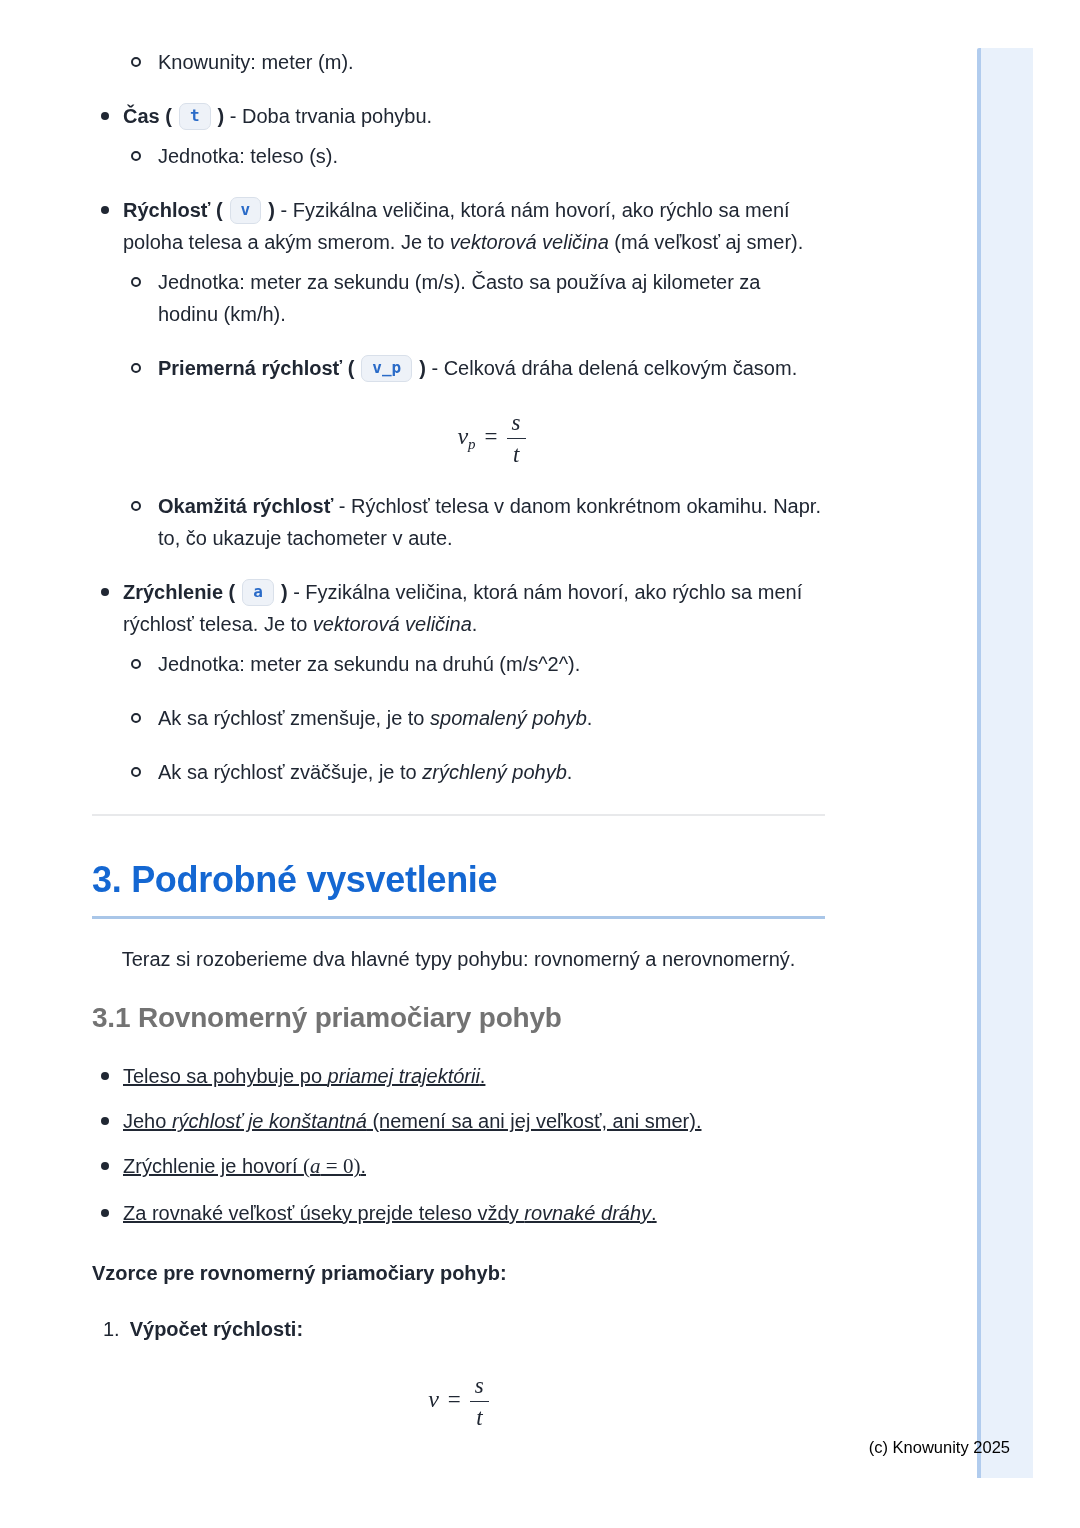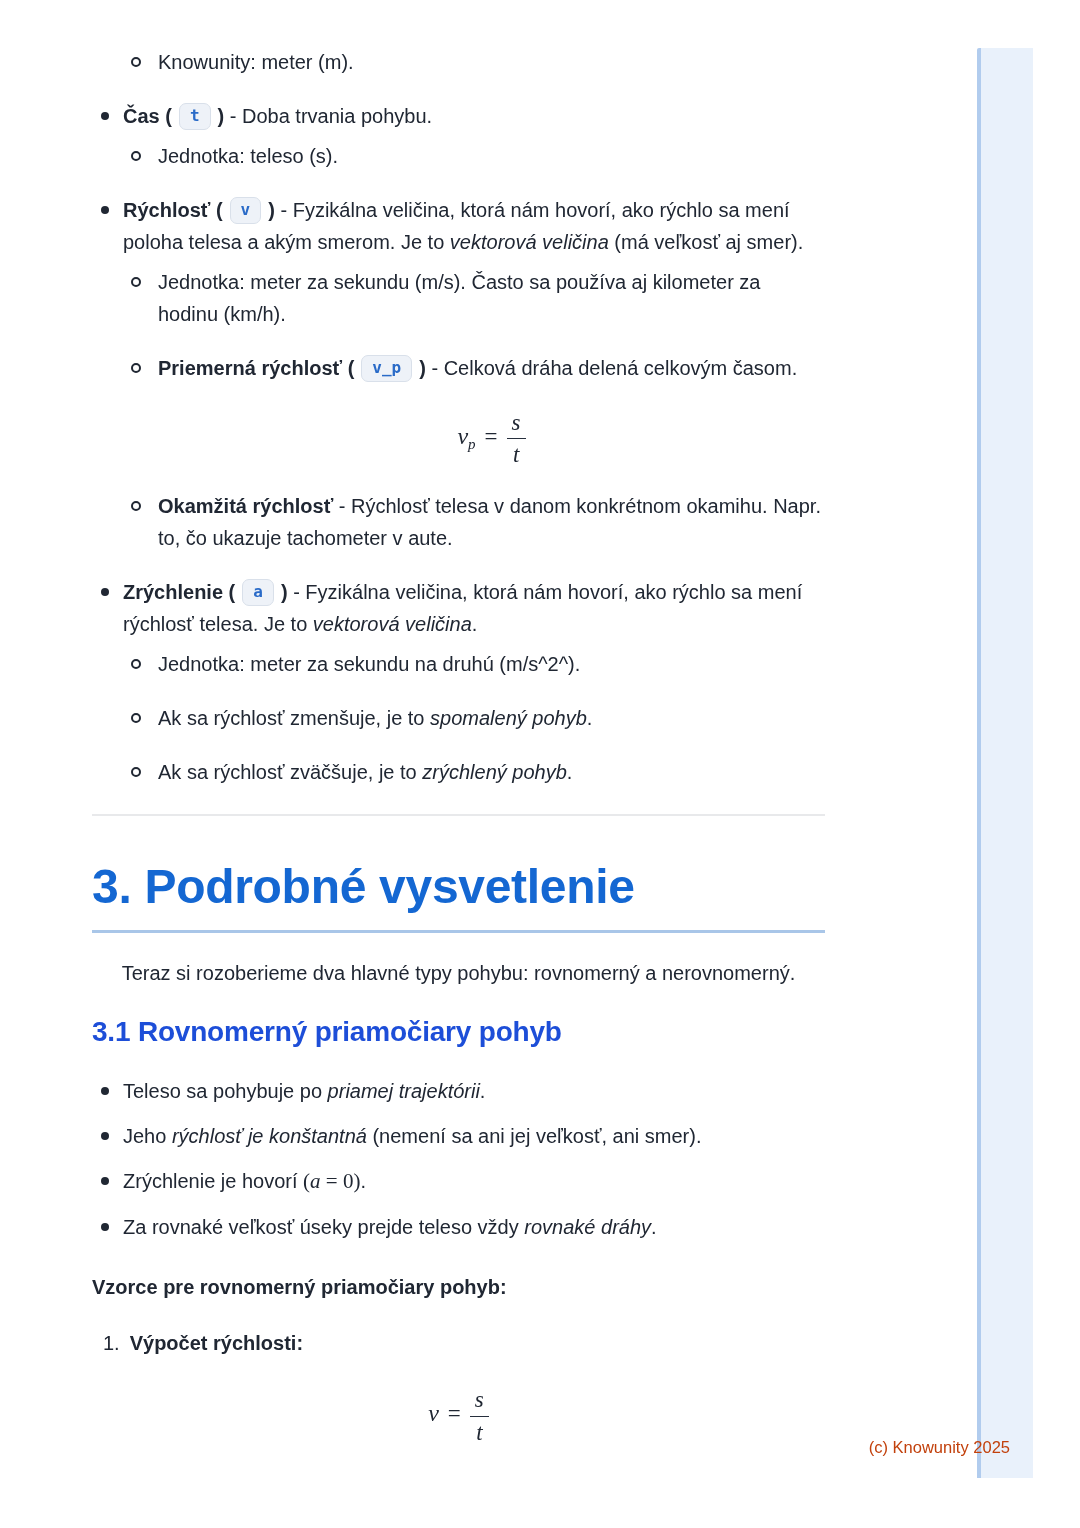--- a/index.html
+++ b/index.html
@@ -88,44 +88,44 @@
   }
   .frac .fnum { display: block; border-bottom: 1.5px solid #272f3d; padding: 0 5px 3px; }
   .frac .fden { display: block; padding-top: 3px; }
 
   hr.rule {
     border: none; border-top: 2px solid #e8e9eb;
     margin: 26px 0 42px;
   }
 
   h2.sec {
-    font-size: 48px; line-height: 1.2;
+    font-size: 36px; line-height: 1.2;
     color: #1467d2;
     margin: 0 0 24px;
     padding-bottom: 15px;
     border-bottom: 3px solid #a9c6e8;
     letter-spacing: -0.3px;
   }
   p.lead { margin: 0 0 26px; text-align: center; }
   h3.subsec {
     font-size: 28px; line-height: 1.2;
-    color: #1d4ed8;
+    color: #737373;
     margin: 0 0 26px;
     letter-spacing: -0.2px;
   }
-  ul.main.tight > li { margin-bottom: 13px; }
+  ul.main.tight > li { margin-bottom: 13px; text-decoration: underline; }
   p.bold-note { margin: 28px 0 24px; font-weight: 700; }
   .ol-item { padding-left: 11px; margin-bottom: 0; }
   .ol-num { margin-right: 10px; }
   .formula.standalone { margin-top: 28px; }
 
   .footer {
     position: absolute;
     right: 70px; top: 1438px;
-    color: #c2410c;
+    color: #000000;
     font-size: 16.5px;
     z-index: 3;
   }
 </style>
 </head>
 <body>
 
 <div class="page-edge"></div>
 
 <main class="content">

